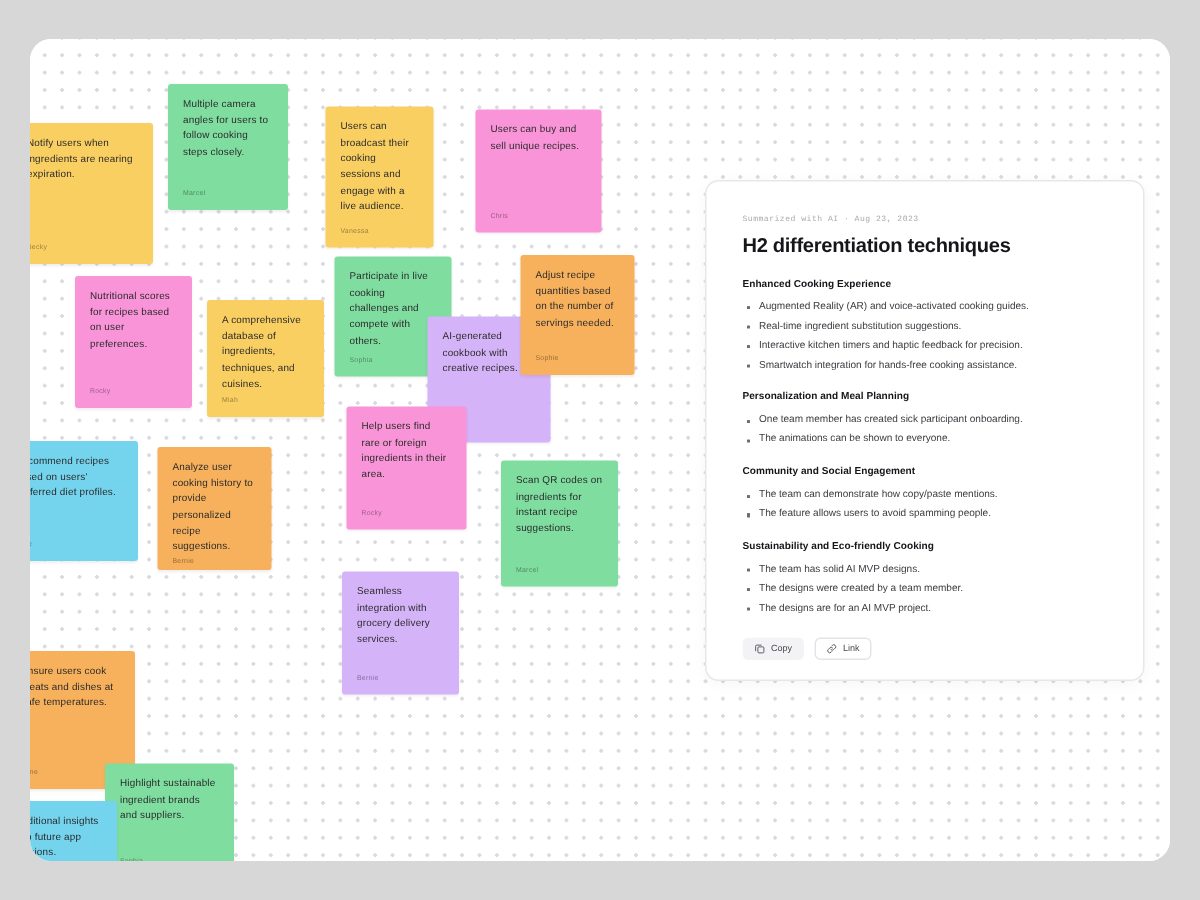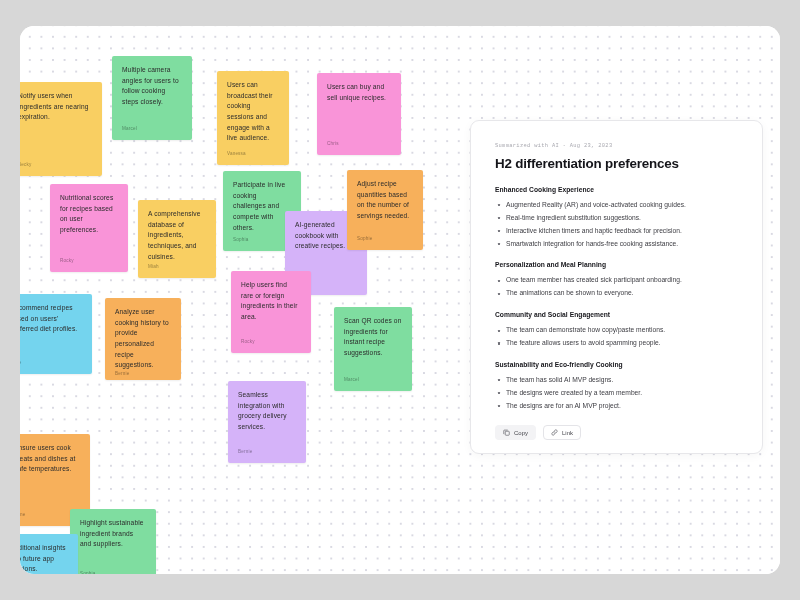--- a/index.html
+++ b/index.html
@@ -231,21 +231,21 @@
       <div class="note-author">Sophia</div>
     </div>
 
     <div class="note" style="left: -20px; top: 508px; width: 78px; height: 62px; background-color: rgb(116, 212, 238);">
       <div class="note-text">Additional insights into future app versions.</div>
       <div class="note-author"></div>
     </div>
 
     <div id="panel">
       <div class="panel-meta">Summarized with AI · Aug 23, 2023</div>
-      <div class="panel-title">H2 differentiation preferences</div>
+      <div class="panel-title">H2 differentiation techniques</div>
 
       <div class="sect">
         <div class="sect-head">Enhanced Cooking Experience</div>
         <ul class="sect-list">
           <li>Augmented Reality (AR) and voice-activated cooking guides.</li>
           <li>Real-time ingredient substitution suggestions.</li>
           <li>Interactive kitchen timers and haptic feedback for precision.</li>
           <li>Smartwatch integration for hands-free cooking assistance.</li>
         </ul>
       </div>

